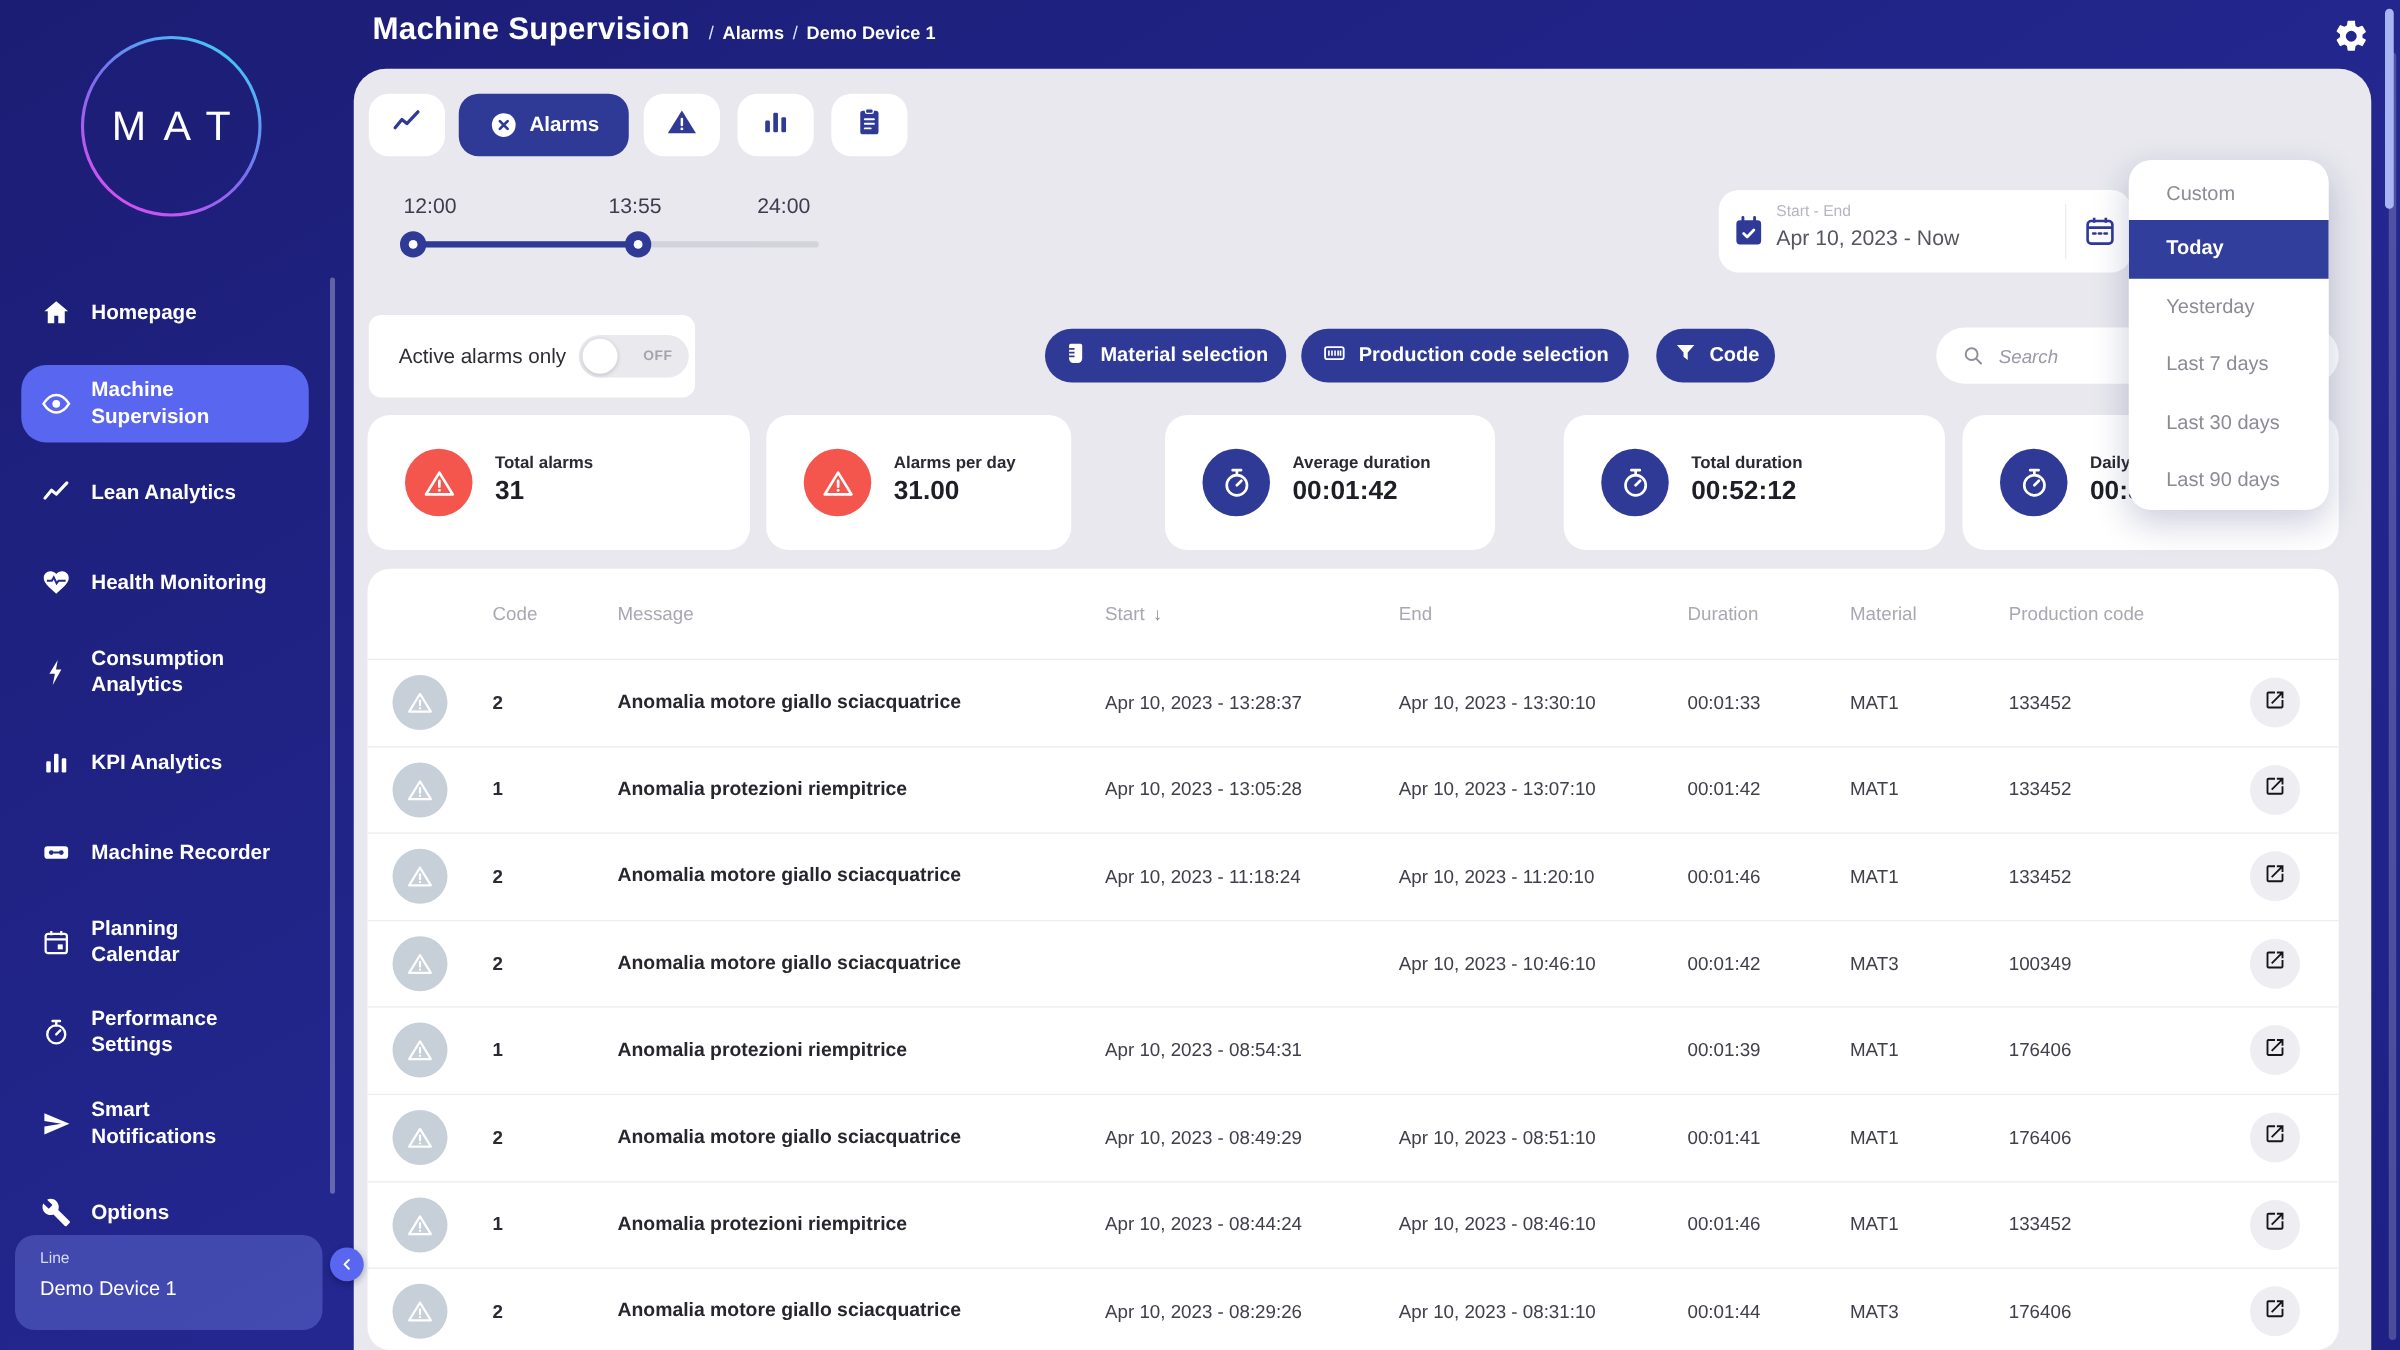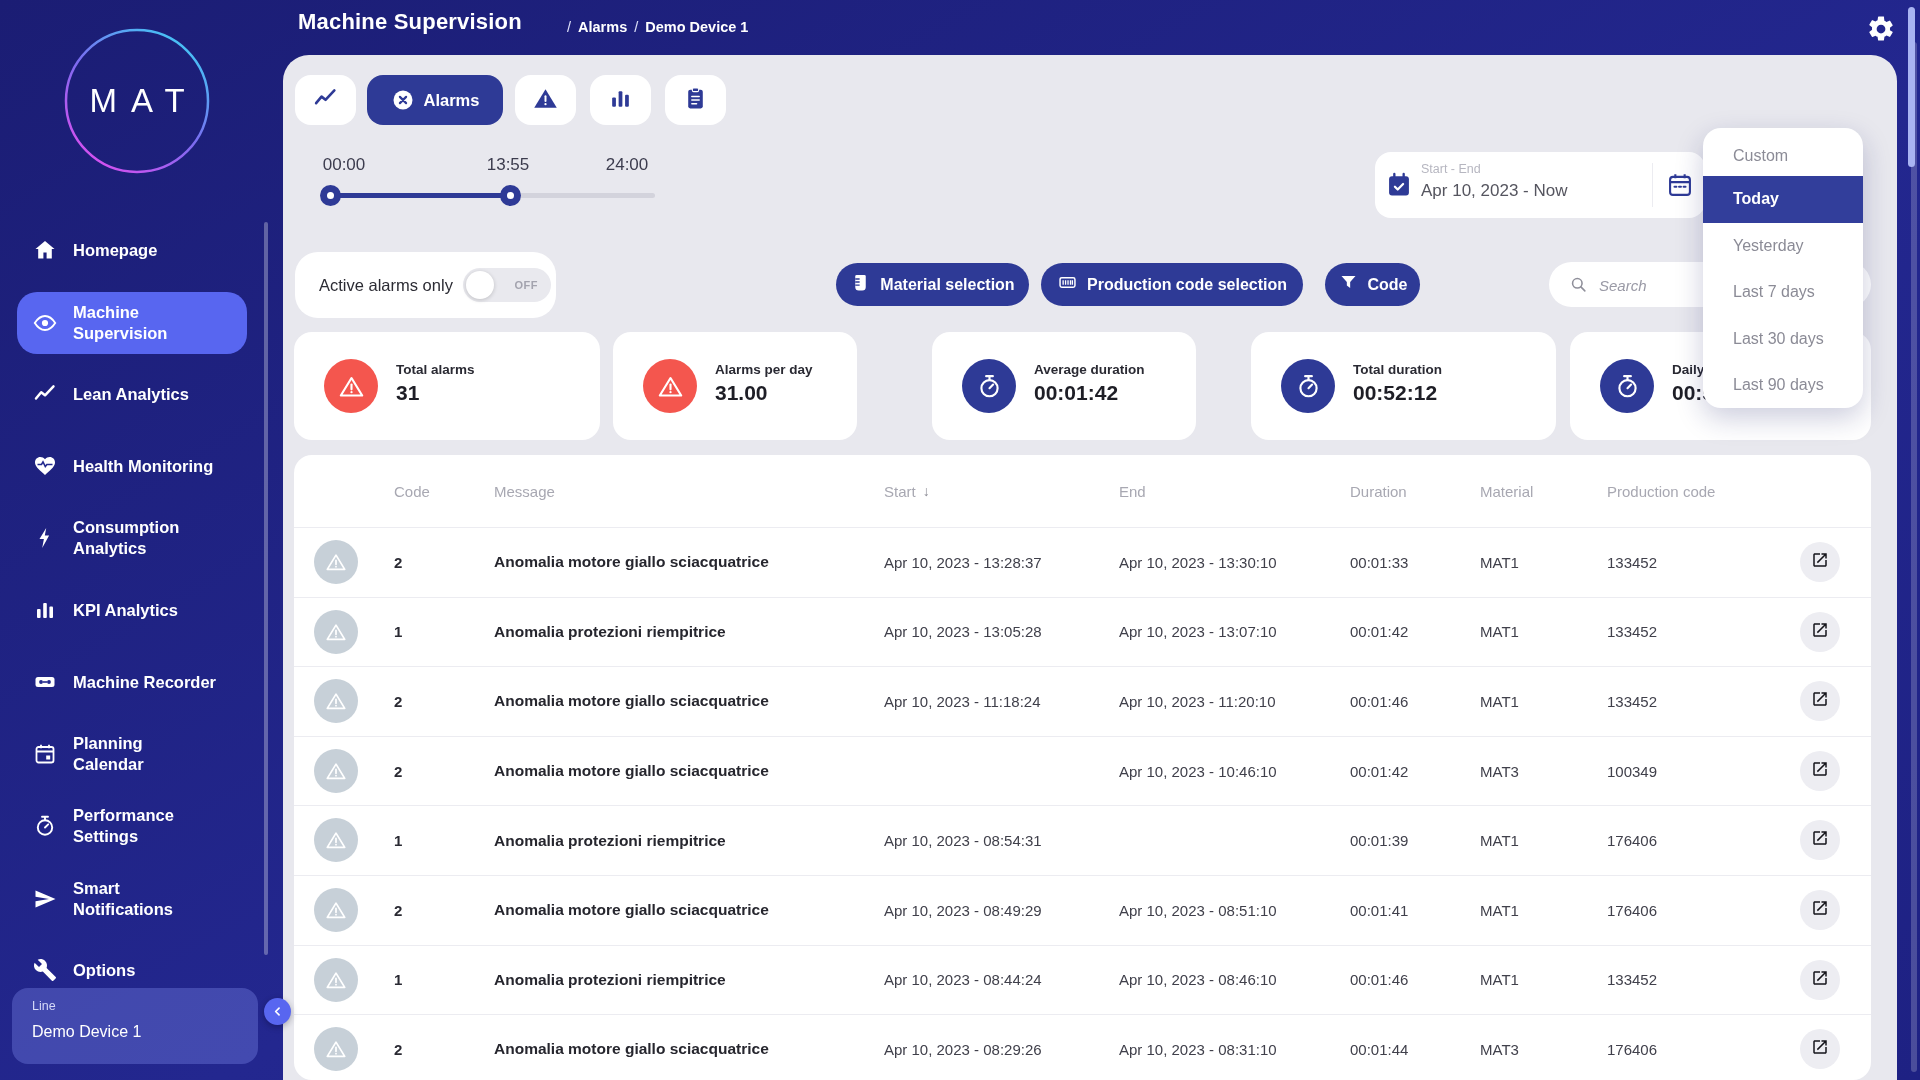--- a/index.html
+++ b/index.html
@@ -2,21 +2,21 @@
 <html><head>
 <meta charset="utf-8">
 <style>
   html,body{margin:0;padding:0;background:#101253;}
   .stage{position:relative;width:1920px;height:1080px;overflow:hidden;
     background:linear-gradient(150deg,#1b1d74 0%,#23278f 55%,#1e2183 100%);
     font-family:"Liberation Sans",sans-serif;-webkit-font-smoothing:antialiased;}
   .panel{position:absolute;left:283px;top:55px;width:1614px;height:1025px;background:#e8e8ee;border-radius:26px 26px 0 0;}
 
   
-  .page-title{position:absolute;left:298px;top:9px;color:#fff;font-size:22px;font-weight:bold;letter-spacing:.2px;text-align:right;}
+  .page-title{position:absolute;left:298px;top:9px;color:#fff;font-size:25px;font-weight:bold;letter-spacing:.2px;text-align:right;}
   .crumbs{position:absolute;left:560px;top:19px;color:#fff;font-size:14.5px;font-weight:bold;display:flex;align-items:center;}
   .crumb-sep{color:#dfe2fa;margin:0 7px;font-weight:normal;}
   .gear-btn{position:absolute;left:1866px;top:14px;width:30px;height:30px;cursor:pointer;}
 
   
   .logo-wrap{position:absolute;left:64px;top:28px;width:146px;height:146px;}
   .logo-text{position:absolute;left:0;top:0;width:146px;height:146px;display:flex;align-items:center;justify-content:center;
     color:#fff;font-size:33px;letter-spacing:14px;text-indent:14px;font-weight:normal;}
   .nav-item{position:absolute;left:17px;width:230px;display:flex;align-items:center;color:#fff;cursor:pointer;}
   .nav-item.active{background:#5866f0;border-radius:20px;}
@@ -46,21 +46,21 @@
   
   .date-card{position:absolute;left:1375px;top:152px;width:330px;height:66px;background:#fff;border-radius:16px;}
   .date-card svg{width:28px;height:28px;}
   .dc-icon1{position:absolute;left:10px;top:19px;width:28px;height:28px;cursor:pointer;}
   .dc-label{position:absolute;left:46px;top:10px;font-size:12.5px;color:#b6b6c0;}
   .dc-value{position:absolute;left:46px;top:29px;font-size:17px;color:#55555f;}
   .dc-div{position:absolute;left:277px;top:11px;width:1px;height:44px;background:#ececf1;}
   .dc-icon2{position:absolute;left:291px;top:19px;width:28px;height:28px;cursor:pointer;}
 
   
-  .toggle-card{position:absolute;left:295px;top:252px;width:261px;height:66px;background:#fff;border-radius:23px;}
+  .toggle-card{position:absolute;left:295px;top:252px;width:261px;height:66px;background:#fff;border-radius:10px;}
   .toggle-label{position:absolute;left:24px;top:0;height:66px;display:flex;align-items:center;font-size:16.5px;color:#2c2c34;}
   .toggle{position:absolute;left:168px;top:16px;width:88px;height:34px;border-radius:17px;background:#e9e9ee;cursor:pointer;}
   .toggle-knob{position:absolute;left:3px;top:3px;width:28px;height:28px;border-radius:50%;background:#fff;box-shadow:0 1px 4px rgba(0,0,0,.18);}
   .toggle-state{position:absolute;right:13px;top:11px;font-size:11px;font-weight:bold;color:#a3a3ae;letter-spacing:.5px;}
   .pill-btn{position:absolute;top:263px;height:43px;border-radius:21.5px;background:#2e3a96;color:#fff;font-weight:bold;font-size:16px;
     display:flex;align-items:center;justify-content:center;gap:9px;cursor:pointer;border:none;}
   .pill-btn svg{width:21px;height:21px;}
   .search-box{position:absolute;left:1549px;top:262px;width:322px;height:45px;border-radius:22.5px;background:#fff;}
   .search-box svg{position:absolute;left:20px;top:13px;width:19px;height:19px;}
   .search-input{position:absolute;left:48px;top:6px;width:200px;height:32px;border:none;outline:none;font-size:15px;
@@ -308,21 +308,21 @@
         </svg></span>
   </div>
   <div class="tab" style="left:665px;width:61px;">
     <span><svg viewBox="0 0 24 24">
           <rect x="5" y="3.5" width="14" height="18" rx="2" fill="#2e3a96"></rect>
           <rect x="9" y="2" width="6" height="3.4" rx="1.2" fill="#2e3a96" stroke="#fff" stroke-width="1"></rect>
           <path d="M8.5 10h7M8.5 13.5h7M8.5 17h4.5" stroke="#fff" stroke-width="1.5" stroke-linecap="round"></path>
         </svg></span>
   </div>
 
-  <div class="slider-label" style="left:304px;">00:00</div>
+  <div class="slider-label" style="left:304px;">12:00</div>
   <div class="slider-label" style="left:468px;">13:55</div>
   <div class="slider-label" style="left:587px;">24:00</div>
   <div class="slider-track"></div>
   <div class="slider-active"></div>
   <div class="slider-handle" style="left:320px;"></div>
   <div class="slider-handle" style="left:500px;"></div>
 
   <div class="date-card">
     <span class="dc-icon1"><svg viewBox="0 0 24 24">
           <path d="M8 2.5v4M16 2.5v4" stroke="#2e3a96" stroke-width="2" stroke-linecap="round"></path>

